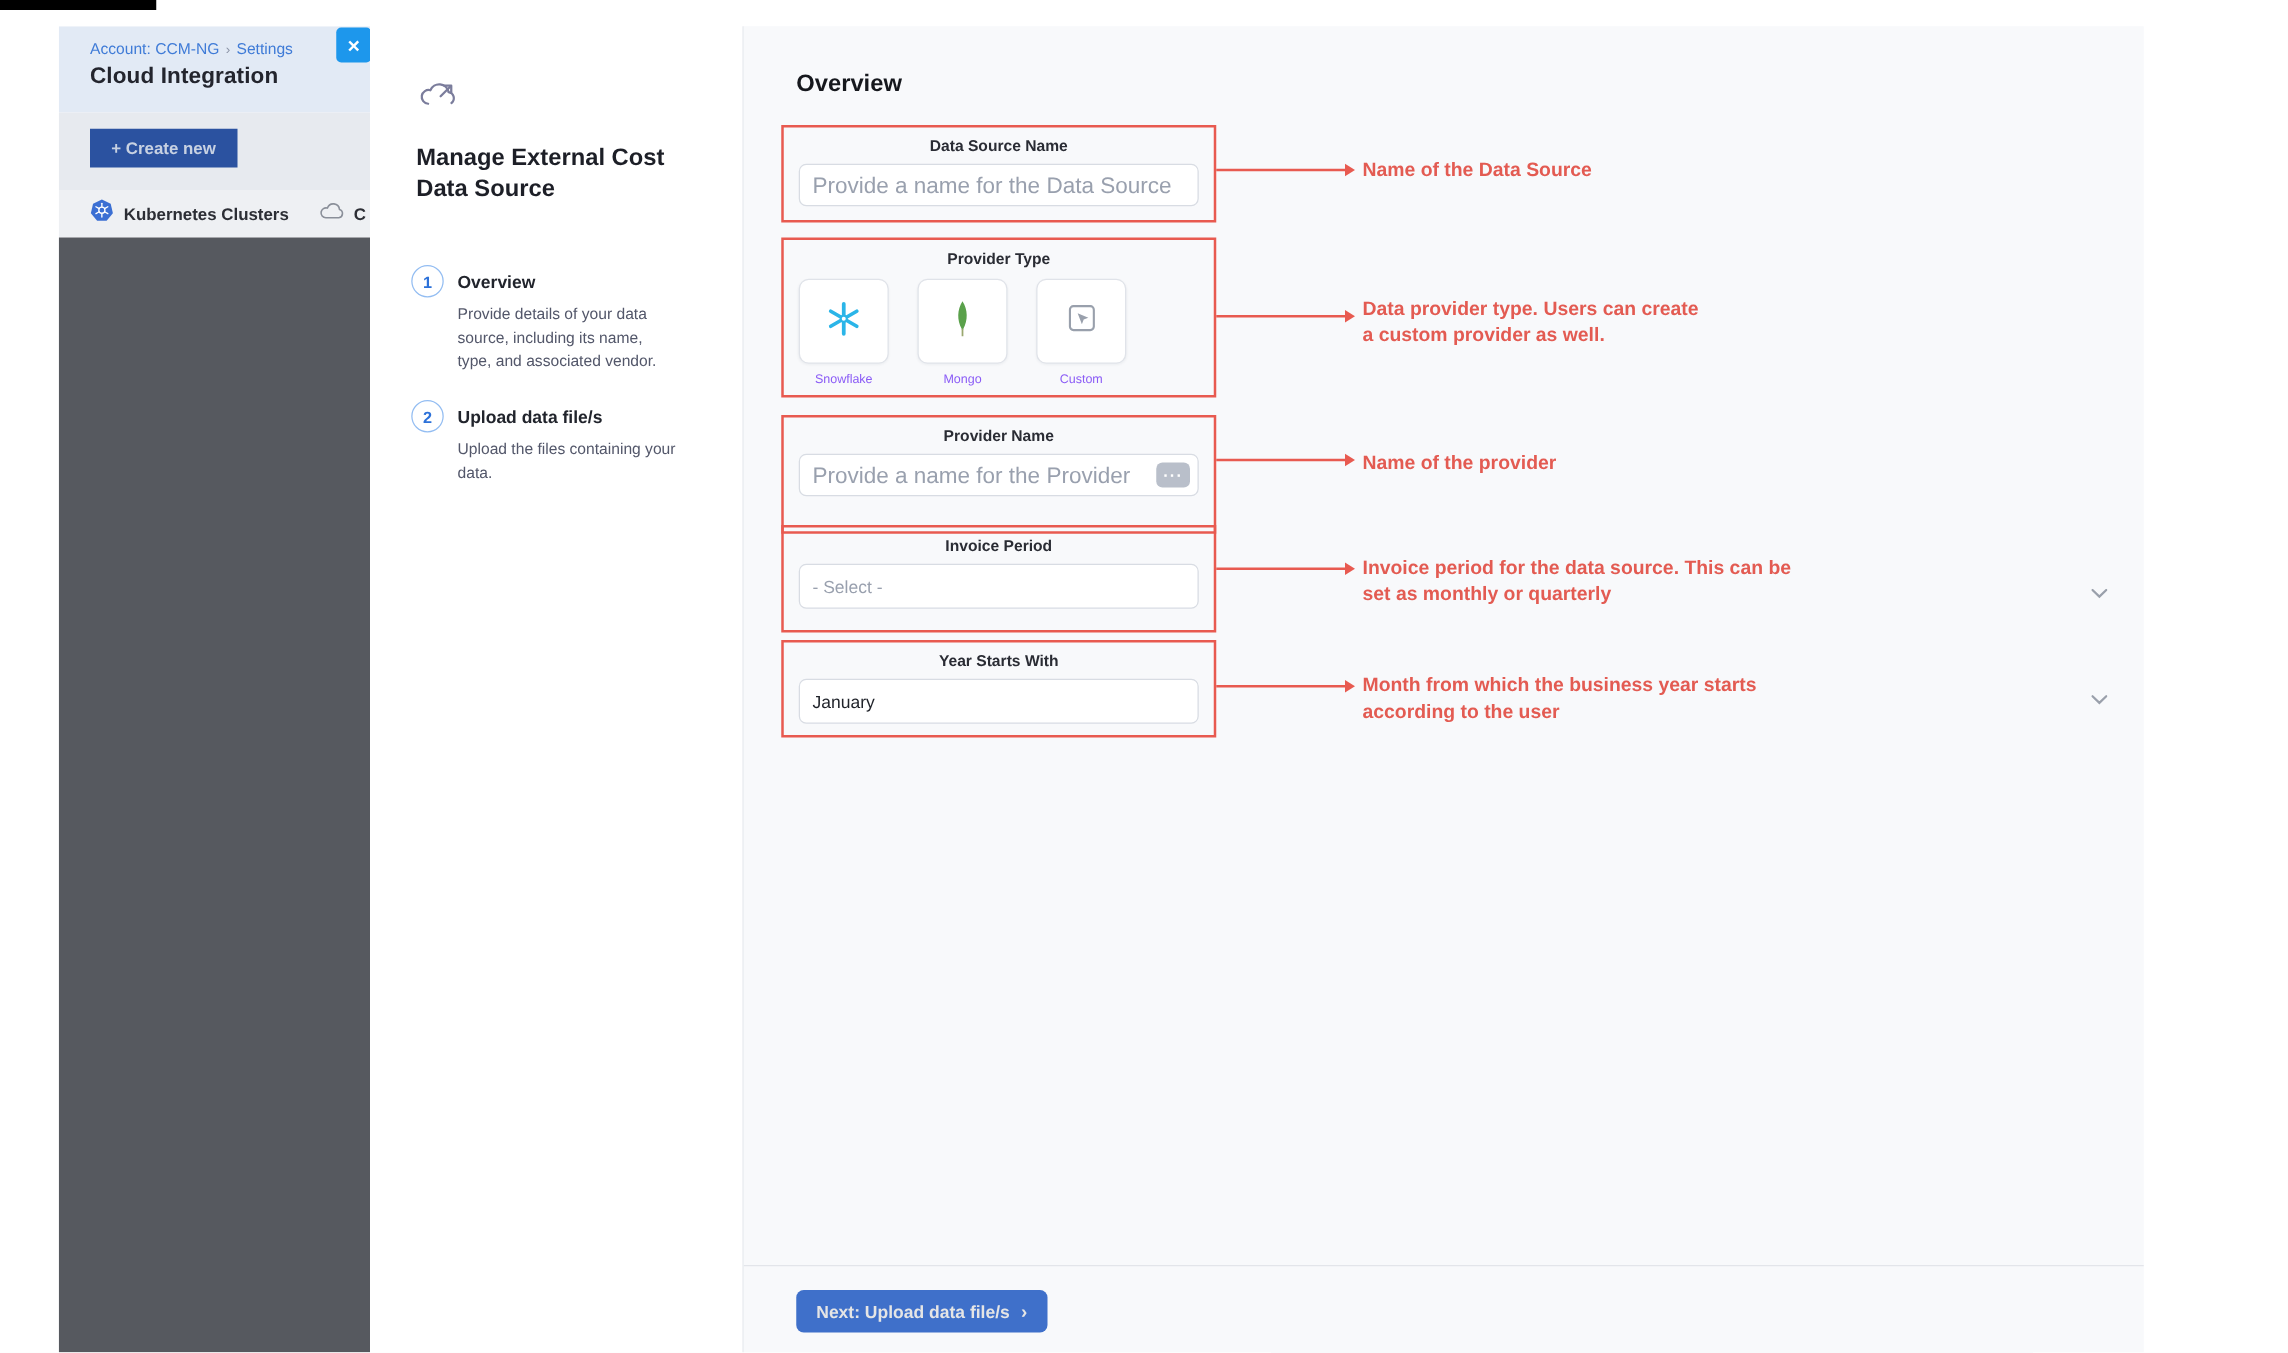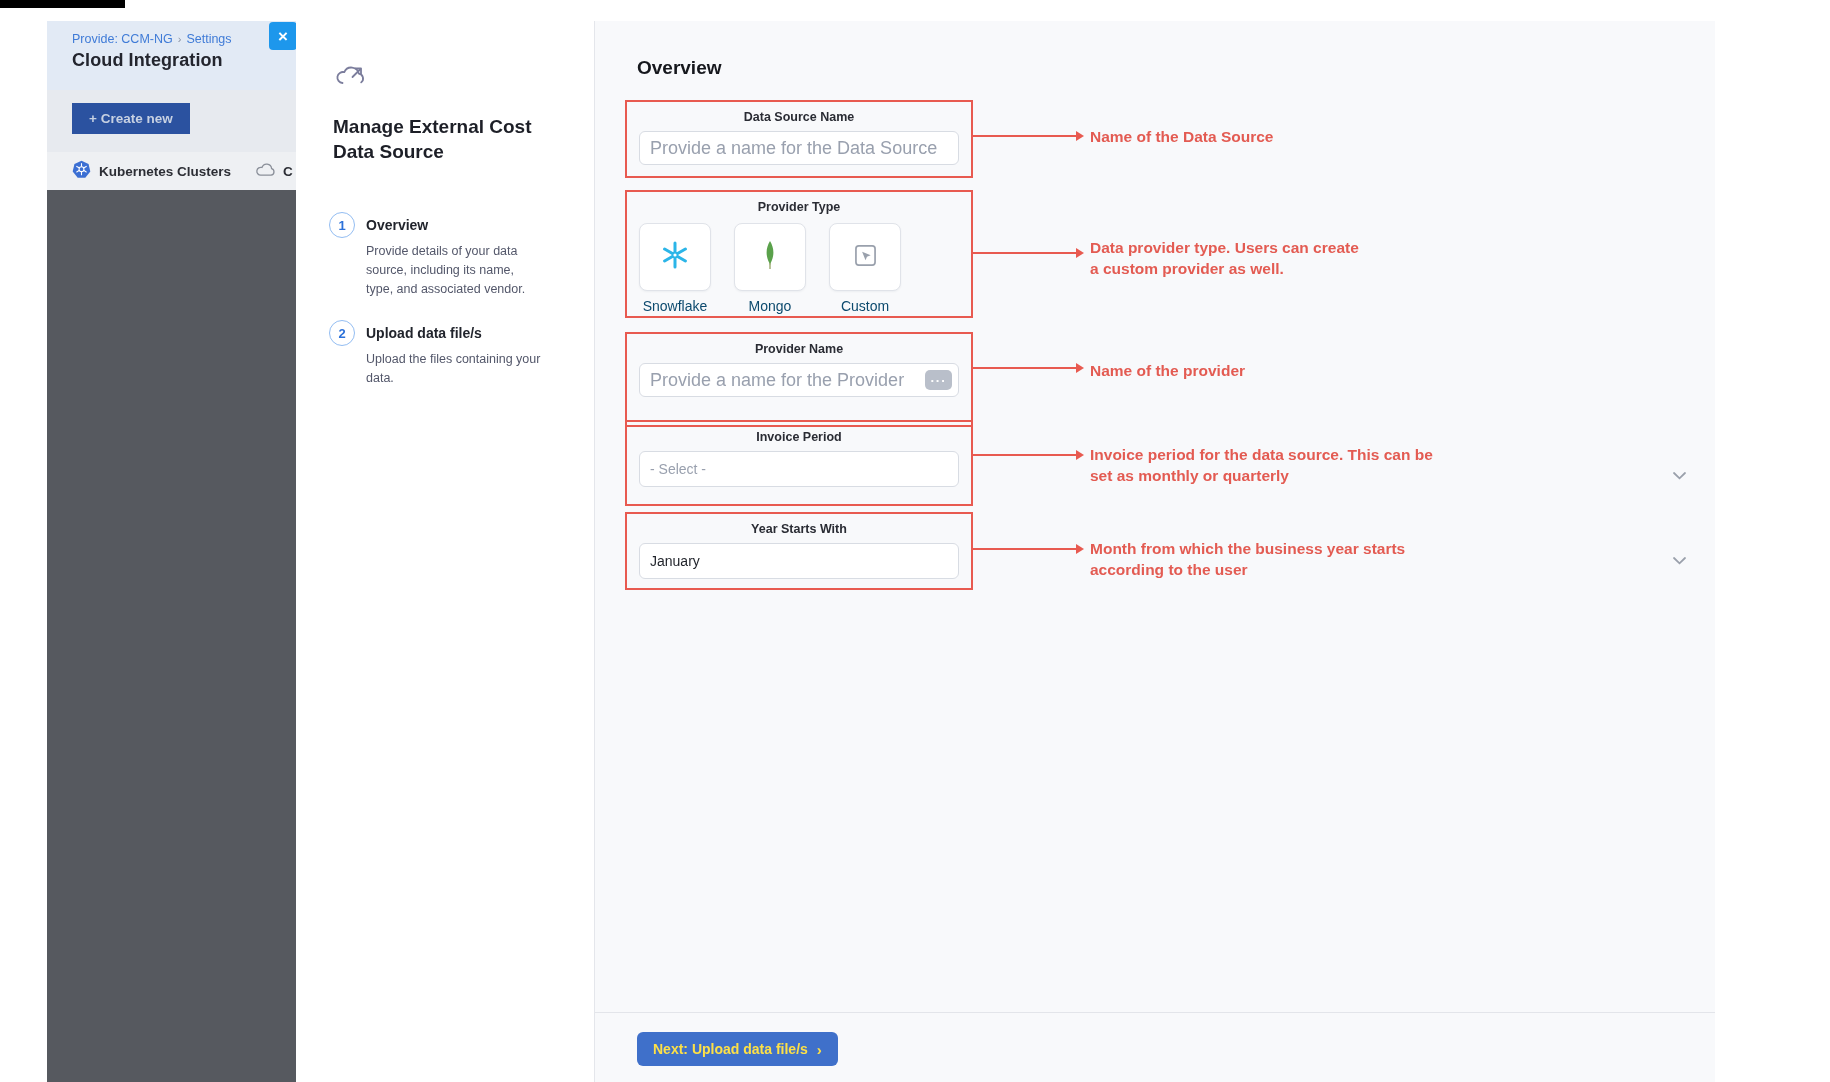--- a/index.html
+++ b/index.html
@@ -63,49 +63,49 @@
                font-weight:bold; font-size:13px; letter-spacing:1px; line-height:1; }
   .f-select { height:36px; display:flex; align-items:center; padding:0 10px; background:#fff;
               border:1px solid #d8dce3; border-radius:6px; font-size:14px; }
   .ph { color:#99a0ae;text-align:center; }
   .val { color:#1f2229; }
 
   .provider-cards { display:flex; gap:23px; margin-top:9px; }
   .pcard { width:72px; text-align:center; }
   .pcard-box { width:72px; height:68px; background:#fff; border:1px solid #e0e3e9; border-radius:8px;
                display:flex; align-items:center; justify-content:center; box-shadow:0 1px 2px rgba(20,30,50,.05); }
-  .pcard-label { font-size:14px; color:#0c4a6e; margin-top:7px; }
+  .pcard-label { font-size:10px; color:#8b5cf6; margin-top:7px; }
 
   
   .ann-arrow { position:absolute; height:2px; background:#e85a50; left:378px; width:104px; }
   .ann-arrow::after { content:''; position:absolute; right:-7px; top:-4px; border-left:8px solid #e85a50;
                       border-top:5px solid transparent; border-bottom:5px solid transparent; }
   .aa1 { top:114px; } .aa2 { top:231px; } .aa3 { top:346px; } .aa4 { top:433px; } .aa5 { top:527px; }
   .ann-text { position:absolute; left:495px; color:#e35b52; font-weight:bold; font-size:15.5px; line-height:21px; }
   .at1 { top:105px; } .at2 { top:216px; width:270px; } .at3 { top:339px; }
   .at4 { top:423px; width:352px; } .at5 { top:517px; width:352px; }
 
   .chev { position:absolute; left:1078px; }
   .chev1 { top:445px; } .chev2 { top:530px; }
 
   .footer-divider { position:absolute; left:0; top:991px; width:1120px; border-top:1px solid #e3e5ea; }
-  .next-btn { position:absolute; left:42px; top:1011px; background:#3f70ca; color:#fde047; font-weight:bold;
+  .next-btn { position:absolute; left:42px; top:1011px; background:#3f70ca; color:#e5e5e5; font-weight:bold;
               font-size:14px; padding:9px 16px; border-radius:6px; display:inline-flex; align-items:center;
               gap:9px; }
   .next-chev { font-size:15px; line-height:1; font-weight:bold; }
 </style>
 </head>
 <body>
 
 <div class="black-strip"></div>
 
 <div class="underlay">
   <div class="u-header">
     <div class="breadcrumb">
-      <span>Provide: CCM-NG</span><span class="sep">›</span><span>Settings</span>
+      <span>Account: CCM-NG</span><span class="sep">›</span><span>Settings</span>
     </div>
     <div class="u-title">Cloud Integration</div>
   </div>
   <div class="u-toolbar">
     <span class="create-btn">+ Create new</span>
   </div>
   <div class="u-tabs">
     <span>
       <svg width="19" height="19" viewBox="0 0 28 28">
         <polygon points="14,1 24.4,6 27,17 19.6,26 8.4,26 1,17 3.6,6" fill="#3b6fd3"></polygon>

